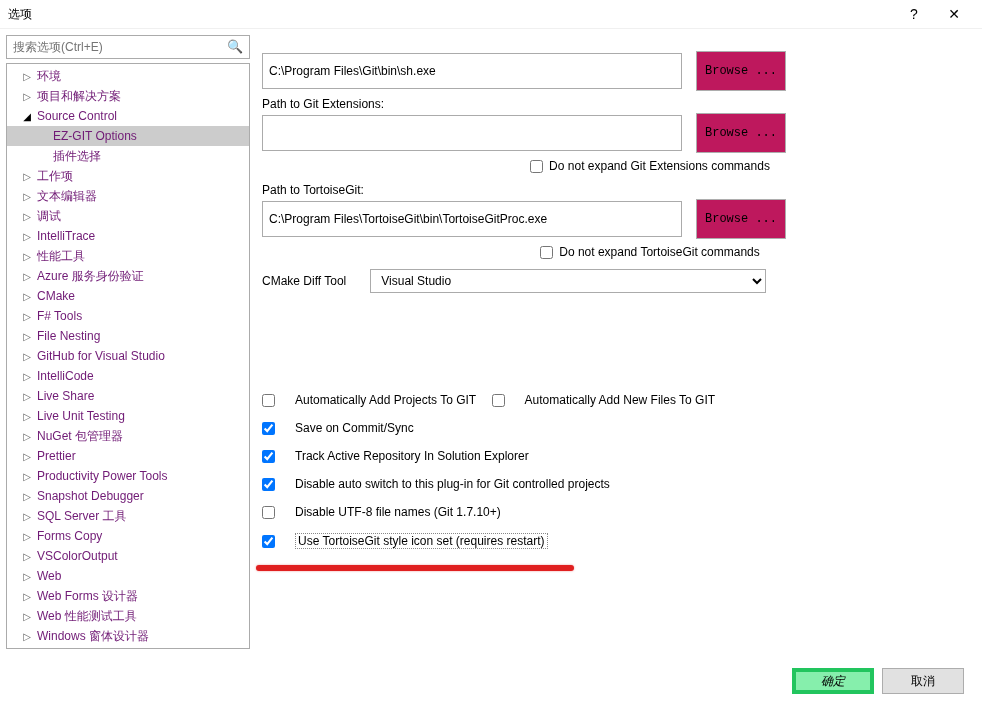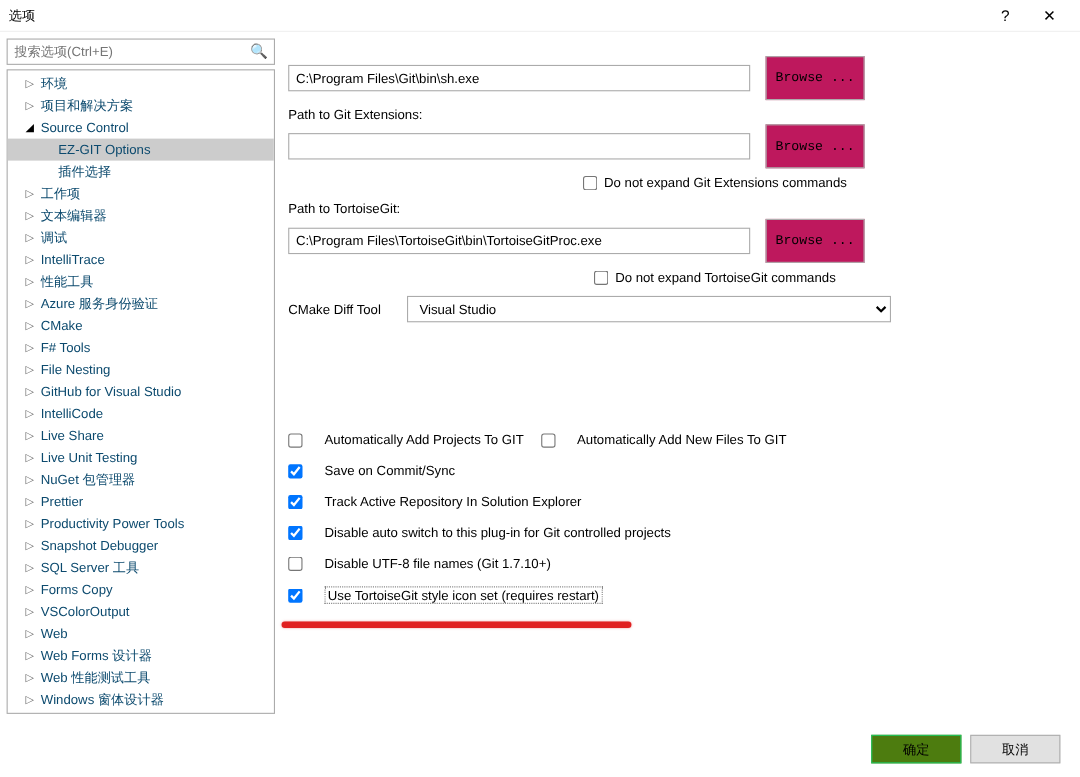--- a/index.html
+++ b/index.html
@@ -14,53 +14,53 @@
 .left-col { width: 244px; display: flex; flex-direction: column; }
 .search-wrap { position: relative; margin-bottom: 4px; }
 .search-input { width: 100%; height: 24px; border: 1px solid #ababab; padding: 0 24px 0 6px; outline: none; }
 .search-icon { position: absolute; right: 6px; top: 4px; color: #666; font-size: 13px; }
 
 .tree { border: 1px solid #ababab; flex: 1; overflow-y: scroll; background: #fff; padding: 2px 0; }
 .tree-item { display: flex; align-items: center; height: 20px; cursor: pointer; white-space: nowrap; }
 .tree-item.selected { background: #cccccc; }
 .tree-item .arrow { width: 12px; text-align: center; color: #666; font-size: 10px; margin-left: 4px; }
 .tree-item .arrow.expanded { color: #000; }
-.tree-item .label { padding-left: 4px; color: #0c4a6e; }
+.tree-item .label { padding-left: 4px; color: #701a75; }
 .tree-item.depth1 { padding-left: 10px; }
 .tree-item.depth2 { padding-left: 26px; }
 .tree-item.noarrow .arrow { visibility: hidden; }
 
 .tree::-webkit-scrollbar { width: 16px; }
 .tree::-webkit-scrollbar-track { background: #f0f0f0; }
 .tree::-webkit-scrollbar-thumb { background: #c0c0c0; border: 1px solid #f0f0f0; }
 
 .right-col { flex: 1; padding-top: 16px; padding-right: 12px; }
 .field-row { margin-bottom: 6px; }
 .field-label { color: #000; margin-bottom: 2px; display: block; }
 .field-line { display: flex; gap: 14px; align-items: center; }
-.text-input { height: 24px; border: 1px solid #ababab; padding: 0 6px; outline: none; width: 420px; }
+.text-input { height: 36px; border: 1px solid #ababab; padding: 0 6px; outline: none; width: 420px; }
 .browse-btn { width: 90px; height: 40px; background: #be185d; border: 1px solid #adadad; cursor: pointer; font-family: Liberation Mono, monospace; }
 
 .sub-check { margin: 6px 0 10px 76px; display: flex; align-items: center; gap: 6px; justify-content: center; }
 .sub-check input { width: 13px; height: 13px; }
 
 .select-row { display: flex; align-items: center; gap: 24px; margin-top: 8px; }
-.select-box { height: 24px; border: 1px solid #ababab; width: 440px; padding: 0 6px; background: #fff; }
+.select-box { height: 24px; border: 1px solid #ababab; width: 396px; padding: 0 6px; background: #fff; }
 
 .checks { margin-top: 100px; }
 .check-row { display: flex; align-items: center; gap: 20px; margin-bottom: 14px; }
 .check-row input { width: 13px; height: 13px; }
 .check-row.inline { display: inline-flex; margin-right: 12px; }
 .check-row.boxed span { border: 1px dotted #888; padding: 0 2px; }
 
 .red-mark { height: 6px; background: #e02020; border-radius: 3px; width: 318px; margin-left: -6px; margin-top: 16px; box-shadow: 0 0 2px rgba(224,32,32,0.5); }
 
 .footer { position: absolute; bottom: 12px; right: 18px; display: flex; gap: 8px; }
 .footer button { width: 82px; height: 26px; background: #e1e1e1; border: 1px solid #adadad; cursor: pointer; }
-.footer button.primary { border: 1px solid #22c55e; background: #4d7c0f; }
+.footer button.primary { border: 4px solid #22c55e; background: #86efac; font-style: italic; }
 </style>
 </head>
 <body>
 
 <div class="title-bar">
   <span class="title">选项</span>
   <span class="btn">?</span>
   <span class="btn">✕</span>
 </div>
 

